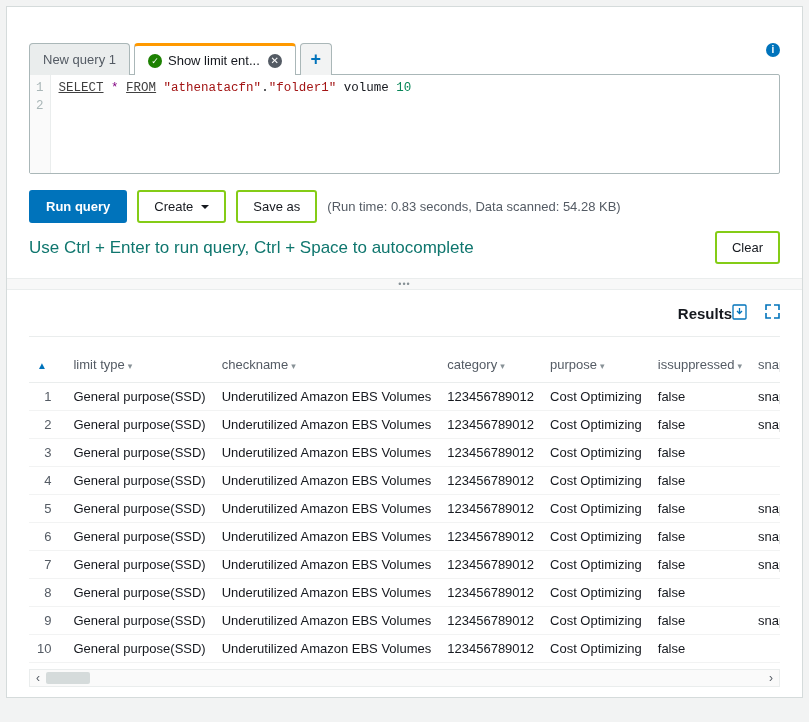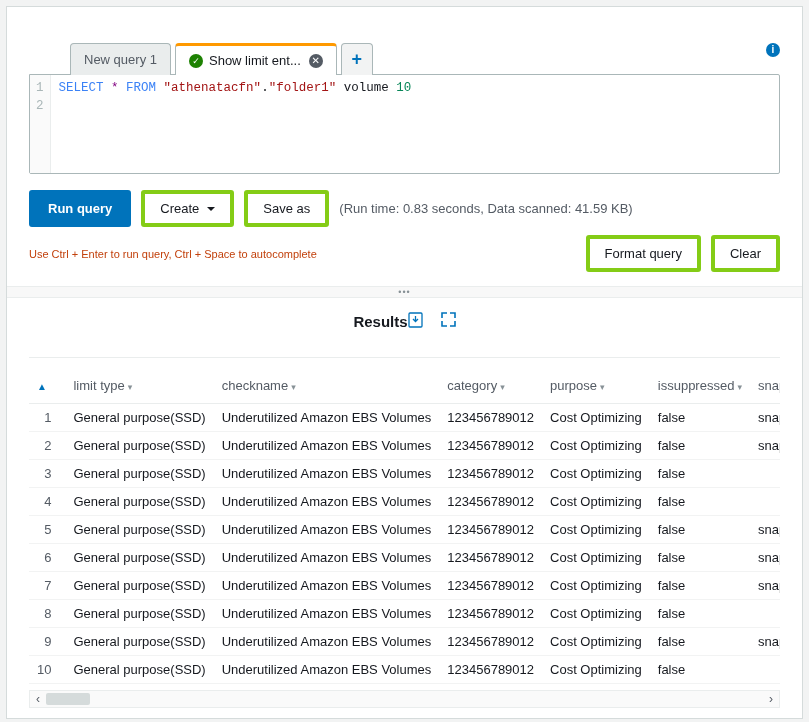--- a/index.html
+++ b/index.html
@@ -31,21 +31,20 @@
 }
 .editor-panel {
   background: #fff;
   margin: 34px 22px 0 22px;
 }
 .tabs {
   display: flex;
   align-items: flex-end;
   height: 34px;
   position: relative;
-  margin-left: 41px;
 }
 .tab {
   display: flex;
   align-items: center;
   height: 32px;
   padding: 0 13px;
   border: 1px solid #aab7b8;
   border-bottom: none;
   border-radius: 4px 4px 0 0;
   background: #eaeded;
@@ -112,34 +111,34 @@
   color: #aab7b8;
   text-align: right;
   padding: 4px 6px;
   user-select: none;
   border-right: 1px solid #eaeded;
 }
 .code {
   padding: 4px 8px;
   white-space: pre;
 }
-.kw { color: #3b82f6; }
+.kw { color: #404040; text-decoration: underline; }
 .str { color: #a31515; }
 .num { color: #098658; }
 .star { color: #800080; }
 
 .action-row {
   display: flex;
   align-items: center;
   gap: 10px;
   padding: 16px 22px 8px 22px;
   flex-wrap: wrap;
 }
 .btn {
-  border: 4px solid #84cc16;
+  border: 2px solid #84cc16;
   background: #fff;
   color: #16191f;
   padding: 7px 15px;
   border-radius: 3px;
   font-size: 13px;
   cursor: pointer;
   display: inline-flex;
   align-items: center;
   gap: 5px;
 }
@@ -161,43 +160,43 @@
 .status-txt {
   color: #545b64;
   font-size: 13px;
 }
 .hint-row {
   display: flex;
   justify-content: space-between;
   align-items: center;
   padding: 0 22px 14px 22px;
 }
-.hint-txt { color: #c2410c; font-size: 11px; }
+.hint-txt { color: #0f766e; font-size: 17px; }
 .right-btns { display: flex; gap: 10px; }
 
 .dragger {
   height: 12px;
   background: #f8f8f8;
   border-top: 1px solid #eaeded;
   border-bottom: 1px solid #eaeded;
   text-align: center;
   color: #879196;
   font-size: 9px;
   letter-spacing: 1px;
   cursor: row-resize;
 }
 .results-panel {
   padding: 14px 22px 10px 22px;
 }
 .results-hdr {
   display: flex;
-  justify-content: center;
+  justify-content: flex-end;
   align-items: center;
   border-bottom: 1px solid #eaeded;
-  padding-bottom: 26px;
+  padding-bottom: 13px;
 }
 .results-title { font-size: 15px; font-weight: bold; }
 .res-icons { display: flex; gap: 18px; }
 .res-icons span { color: #0073bb; cursor: pointer; font-size: 15px; }
 
 .results-scroll {
   overflow-x: auto;
   margin-top: 6px;
 }
 table {
@@ -269,27 +268,26 @@
         <div>2</div>
       </div>
       <div class="code"><span class="kw">SELECT</span> <span class="star">*</span> <span class="kw">FROM</span> <span class="str">"athenatacfn"</span><span>.</span><span class="str">"folder1"</span> <span>volume</span> <span class="num">10</span></div>
     </div>
   </div>
 
   <div class="action-row">
     <button class="btn primary">Run query</button>
     <button class="btn caret-down">Create</button>
     <button class="btn">Save as</button>
-    <span class="status-txt">(Run time: 0.83 seconds, Data scanned: 41.59 KB)</span>
+    <span class="status-txt">(Run time: 0.83 seconds, Data scanned: 54.28 KB)</span>
   </div>
 
   <div class="hint-row">
     <span class="hint-txt">Use Ctrl + Enter to run query, Ctrl + Space to autocomplete</span>
     <div class="right-btns">
-      <button class="btn">Format query</button>
       <button class="btn">Clear</button>
     </div>
   </div>
 
   <div class="dragger">•••</div>
 
   <div class="results-panel">
     <div class="results-hdr">
       <span class="results-title">Results</span>
       <div class="res-icons">

